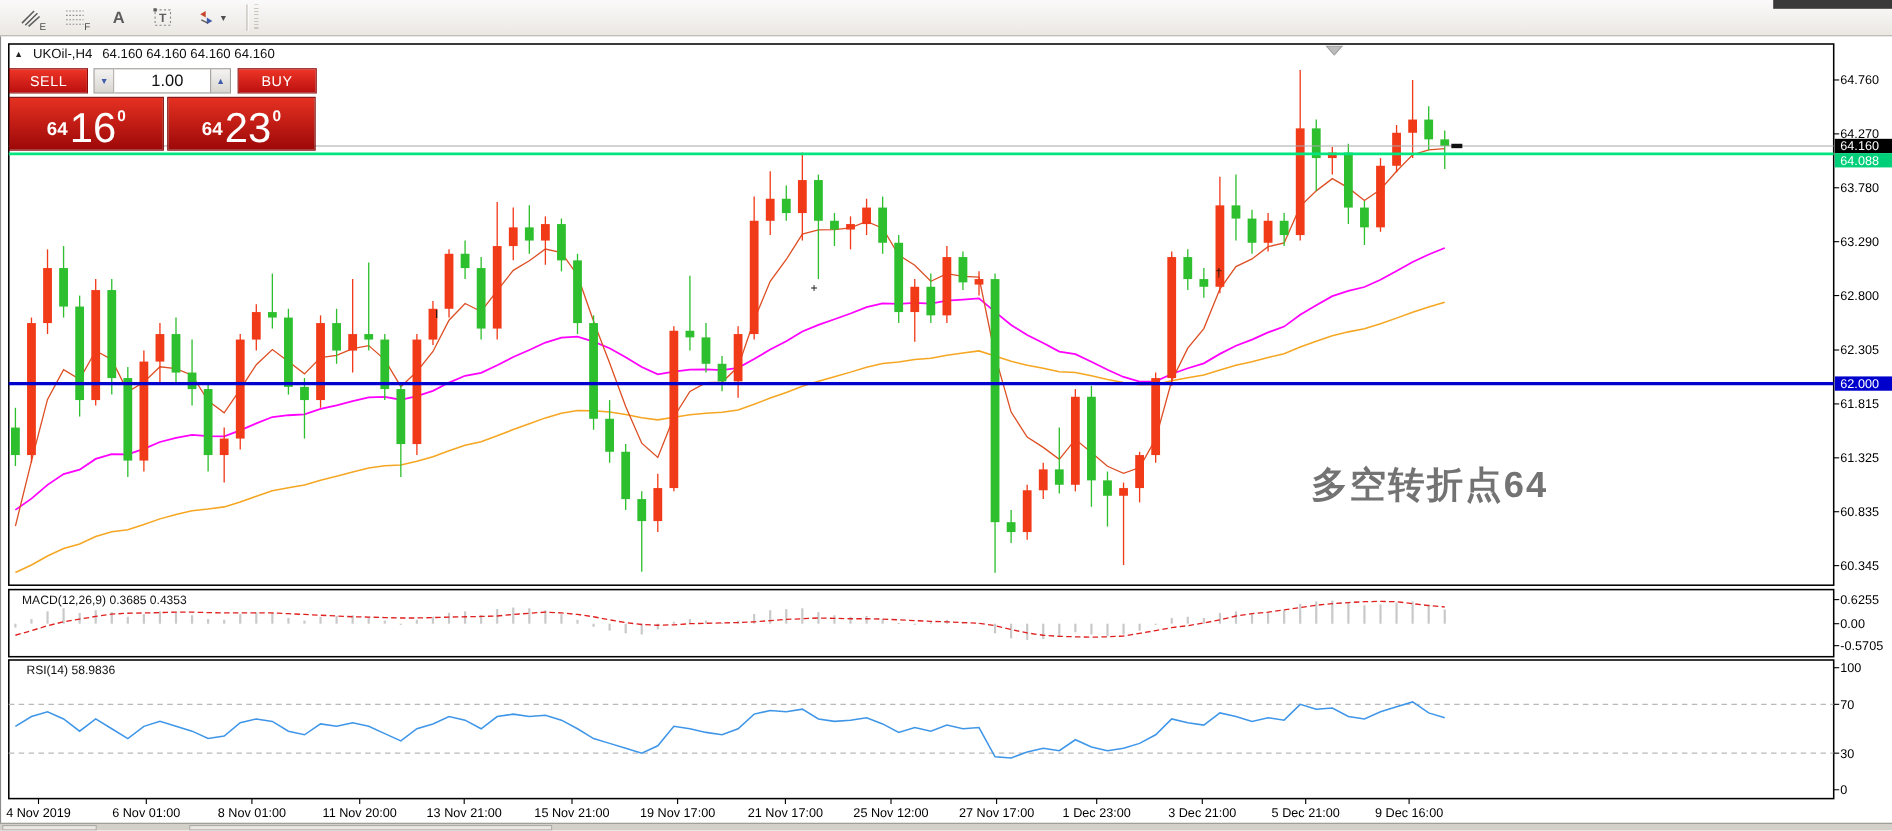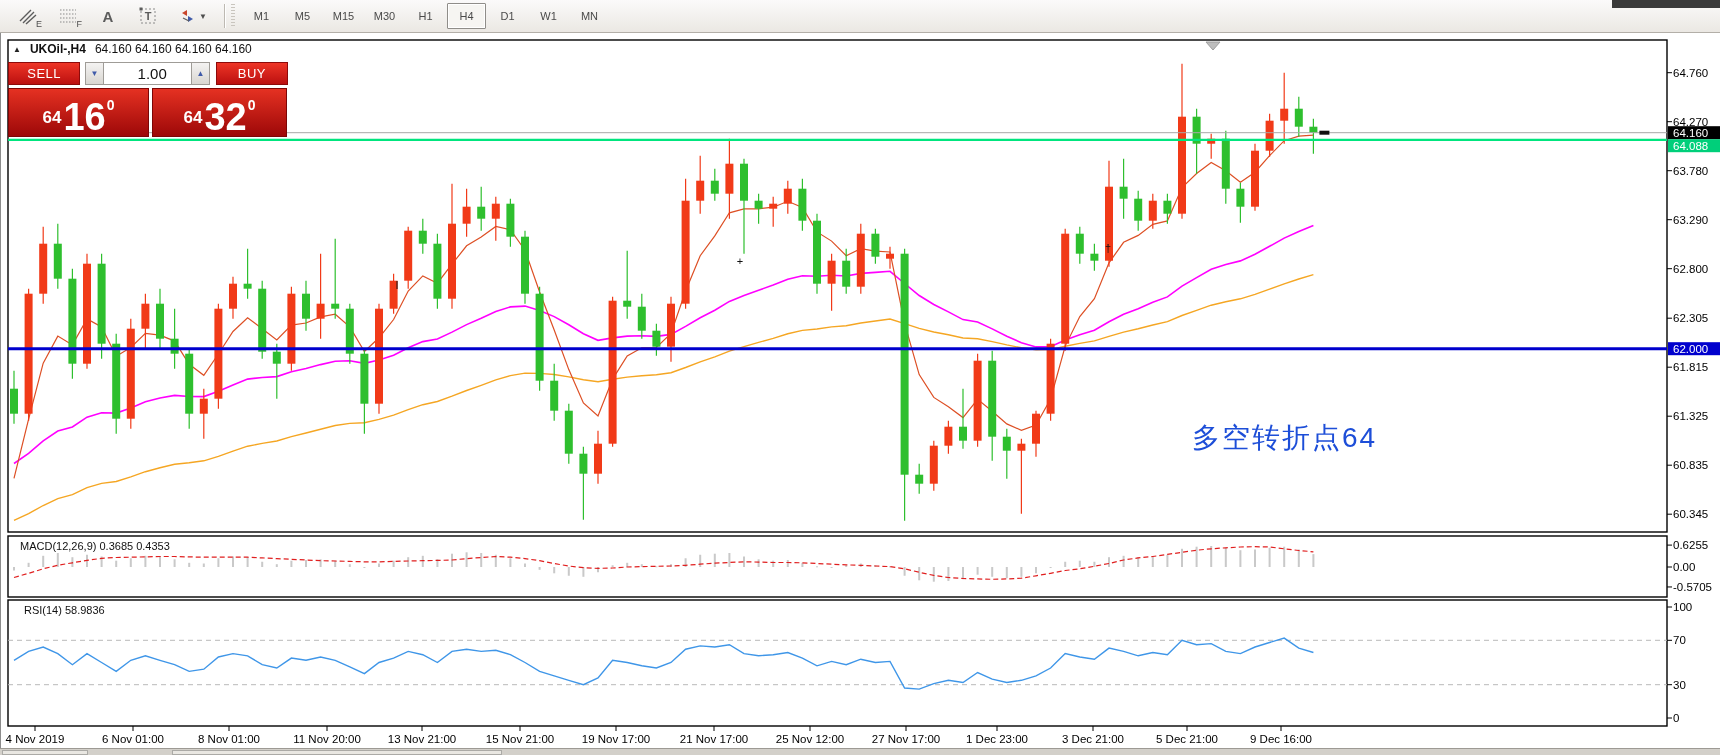--- a/index.html
+++ b/index.html
@@ -33,26 +33,26 @@
   .sell-btn,.buy-btn{width:82px;font-size:13px;letter-spacing:.5px}
   .spin-btn{width:22px;background:linear-gradient(#f4f3f2,#d9d6d1);border:1px solid #9f9c97;box-sizing:border-box;
             color:#3f5aa9;font-size:8px;display:flex;align-items:center;justify-content:center}
   .vol-box{width:95px;background:#fff;border:1px solid #9f9c97;border-left:none;border-right:none;
            box-sizing:border-box;font-size:15px;color:#111;display:flex;align-items:center;justify-content:flex-end;padding-right:24px}
   .gap5{width:5px}.gap6{width:6px}
   .tp-prices{display:flex;margin-top:3px}
   .price-box{height:49px;box-sizing:border-box;display:flex;align-items:flex-end;justify-content:center;
              background:linear-gradient(#e53122,#9d0808);border:1px solid #7c0606;color:#fff;padding-bottom:3px}
   .price-box .small{font-size:17px;font-weight:bold;margin:0 2px 5px 0}
-  .price-box .big{font-size:38px;font-weight:bold;line-height:.85}
+  .price-box .big{font-size:38px;font-weight:normal;line-height:.85}
   .price-box .sup{font-size:14px;font-weight:bold;margin:0 0 20px 1px}
   .pb-sell{width:141px}.pb-buy{width:135px;margin-left:3px}
   .ind-label{position:absolute;z-index:4;font-size:11px;color:#111}
-  .annotation{position:absolute;left:1192px;top:419px;z-index:4;font-size:28px;font-weight:normal;
-              color:#1d4ed8;letter-spacing:2px;white-space:nowrap;
+  .annotation{position:absolute;left:1192px;top:419px;z-index:4;font-size:33px;font-weight:bold;
+              color:#737373;letter-spacing:2px;white-space:nowrap;
               font-family:"Liberation Sans","DejaVu Sans",sans-serif}
   .bottom-strip{position:absolute;left:0;top:748px;width:1720px;height:7px;background:#d3d0ca;
                 border-top:1px solid #9d9a94;z-index:5}
   .bs-seg{position:absolute;top:1px;height:5px;background:#e9e7e2;border:1px solid #abaaa6;box-sizing:border-box}
   .left-edge{position:absolute;left:0;top:33px;width:1px;height:722px;background:#8c8c8c;z-index:5}
 </style>
 </head>
 <body>
 
 <div class="toolbar">
@@ -81,31 +81,20 @@
   <div class="toolbtn" style="width:42px">
     <svg width="18" height="16" viewBox="0 0 18 16">
       <path d="M3 5 L8 2 L8 8 Z" fill="#c8452b"></path>
       <path d="M14 11 L9 8 L9 14 Z" fill="#3f5aa9"></path>
       <path d="M4 10 L10 13" stroke="#5c5c5c" stroke-width="1.2"></path>
     </svg>
     <span class="caret">▼</span>
   </div>
   <div class="tb-sep"></div>
   <div class="drag-handle"></div>
-  <div id="tfs" style="display:flex">
-      <div class="tfbtn">M1</div>
-      <div class="tfbtn">M5</div>
-      <div class="tfbtn">M15</div>
-      <div class="tfbtn">M30</div>
-      <div class="tfbtn">H1</div>
-      <div class="tfbtn active">H4</div>
-      <div class="tfbtn">D1</div>
-      <div class="tfbtn">W1</div>
-      <div class="tfbtn">MN</div>
-    </div>
 </div>
 <div class="top-right-sliver"></div>
 <div class="left-edge"></div>
 
 <svg id="gfx" width="1720" height="755" viewBox="0 0 1720 755">
     <rect x="8" y="40" width="1659" height="492" fill="#ffffff" stroke="#000" stroke-width="1.4"></rect>
     <rect x="8" y="536" width="1659" height="61" fill="#ffffff" stroke="#000" stroke-width="1.4"></rect>
     <rect x="8" y="600" width="1659" height="126" fill="#ffffff" stroke="#000" stroke-width="1.4"></rect>
     <path d="M14,520.4 L28.6,513.6 L43.2,505.5 L57.8,498.7 L72.4,494.6 L87,487.7 L101.6,483.4 L116.2,481.5 L130.8,476.9 L145.4,471.7 L160,467.7 L174.6,464.3 L189.2,462.8 L203.79999999999998,460.8 L218.4,456.3 L233,451.1 L247.6,446.2 L262.2,443.4 L276.8,441.0 L291.4,436.6 L306,433.0 L320.59999999999997,429.2 L335.2,425.5 L349.8,423.4 L364.4,422.8 L379,419.4 L393.59999999999997,415.2 L408.2,409.7 L422.8,404.7 L437.4,401.5 L452,396.2 L466.59999999999997,390.5 L481.2,385.3 L495.8,379.9 L510.4,375.6 L525,373.1 L539.6,373.4 L554.1999999999999,374.5 L568.8,376.9 L583.4,379.8 L598,381.7 L612.6,379.3 L627.1999999999999,377.1 L641.8,375.7 L656.4,374.8 L671,372.7 L685.6,367.5 L700.1999999999999,361.9 L714.8,356.9 L729.4,351.1 L744,346.6 L758.6,342.4 L773.1999999999999,338.3 L787.8,333.8 L802.4,330.4 L817,329.0 L831.6,326.9 L846.1999999999999,325.7 L860.8,323.0 L875.4,321.0 L890,319.0 L904.6,323.6 L919.1999999999999,328.4 L933.8,332.0 L948.4,334.8 L963,338.0 L977.6,338.7 L992.1999999999999,341.6 L1006.8,344.9 L1021.4,347.8 L1036,349.8 L1050.6,349.6 L1065.2,346.2 L1079.8,343.4 L1094.3999999999999,340.9 L1109,336.3 L1123.6,332.1 L1138.2,328.8 L1152.8,325.0 L1167.3999999999999,321.6 L1182,315.5 L1196.6,310.3 L1211.2,305.2 L1225.8,301.7 L1240.3999999999999,298.8 L1255,294.4 L1269.6,289.2 L1284.2,283.8 L1298.8,279.0 L1313.3999999999999,274.7" fill="none" stroke="#f5a623" stroke-width="1.4"></path>
     <path d="M14,463.5 L28.6,453.3 L43.2,440.8 L57.8,431.0 L72.4,427.0 L87,417.2 L101.6,412.8 L116.2,413.1 L130.8,408.1 L145.4,401.8 L160,398.0 L174.6,395.4 L189.2,396.5 L203.79999999999998,396.6 L218.4,391.3 L233,384.9 L247.6,379.1 L262.2,377.5 L276.8,376.6 L291.4,371.7 L306,368.5 L320.59999999999997,364.6 L335.2,361.2 L349.8,360.8 L364.4,363.4 L379,360.1 L393.59999999999997,355.3 L408.2,347.8 L422.8,341.6 L437.4,339.0 L452,332.1 L466.59999999999997,324.6 L481.2,318.2 L495.8,311.4 L510.4,306.9 L525,306.1 L539.6,310.6 L554.1999999999999,316.6 L568.8,324.8 L583.4,333.7 L598,340.3 L612.6,337.9 L627.1999999999999,336.1 L641.8,335.8 L656.4,336.4 L671,334.4 L685.6,326.4 L700.1999999999999,317.7 L714.8,310.2 L729.4,301.4 L744,295.4 L758.6,290.2 L773.1999999999999,285.0 L787.8,279.2 L802.4,275.7 L817,276.2 L831.6,275.3 L846.1999999999999,276.0 L860.8,273.4 L875.4,272.4 L890,271.3 L904.6,283.5 L919.1999999999999,295.5 L933.8,304.5 L948.4,311.9 L963,319.6 L977.6,322.0 L992.1999999999999,328.9 L1006.8,336.2 L1021.4,342.7 L1036,346.9 L1050.6,346.7 L1065.2,340.0 L1079.8,334.8 L1094.3999999999999,330.3 L1109,321.7 L1123.6,314.3 L1138.2,308.7 L1152.8,302.2 L1167.3999999999999,296.9 L1182,286.1 L1196.6,277.6 L1211.2,269.2 L1225.8,264.4 L1240.3999999999999,260.9 L1255,254.3 L1269.6,246.3 L1284.2,238.1 L1298.8,231.4 L1313.3999999999999,225.5" fill="none" stroke="#ff00ff" stroke-width="1.6"></path>
@@ -461,21 +450,21 @@
     <line x1="1093" y1="726" x2="1093" y2="731" stroke="#000" stroke-width="1"></line>
     <text x="1093" y="743" font-size="11.5" fill="#000" text-anchor="middle">3 Dec 21:00</text>
     <line x1="1187" y1="726" x2="1187" y2="731" stroke="#000" stroke-width="1"></line>
     <text x="1187" y="743" font-size="11.5" fill="#000" text-anchor="middle">5 Dec 21:00</text>
     <line x1="1281" y1="726" x2="1281" y2="731" stroke="#000" stroke-width="1"></line>
     <text x="1281" y="743" font-size="11.5" fill="#000" text-anchor="middle">9 Dec 16:00</text>
   </svg>
 
 <div class="symbol-header">
   <span class="tri">▲</span>
-  <span style="font-weight:bold">UKOil-,H4</span>
+  <span style="font-weight:normal">UKOil-,H4</span>
   <span>64.160 64.160 64.160 64.160</span>
 </div>
 
 <div class="trade-panel">
   <div class="tp-row">
     <div class="btn-red sell-btn">SELL</div>
     <div class="gap5"></div>
     <div class="spin-btn">▼</div>
     <div class="vol-box">1.00</div>
     <div class="spin-btn">▲</div>
@@ -483,21 +472,21 @@
     <div class="btn-red buy-btn">BUY</div>
   </div>
   <div class="tp-prices">
     <div class="price-box pb-sell">
       <span class="small">64</span>
       <span class="big">16</span>
       <span class="sup">0</span>
     </div>
     <div class="price-box pb-buy">
       <span class="small">64</span>
-      <span class="big">32</span>
+      <span class="big">23</span>
       <span class="sup">0</span>
     </div>
   </div>
 </div>
 
 <div class="ind-label" style="left:20px;top:540px">MACD(12,26,9) 0.3685 0.4353</div>
 <div class="ind-label" style="left:24px;top:604px">RSI(14) 58.9836</div>
 
 <div class="annotation">多空转折点64</div>
 

